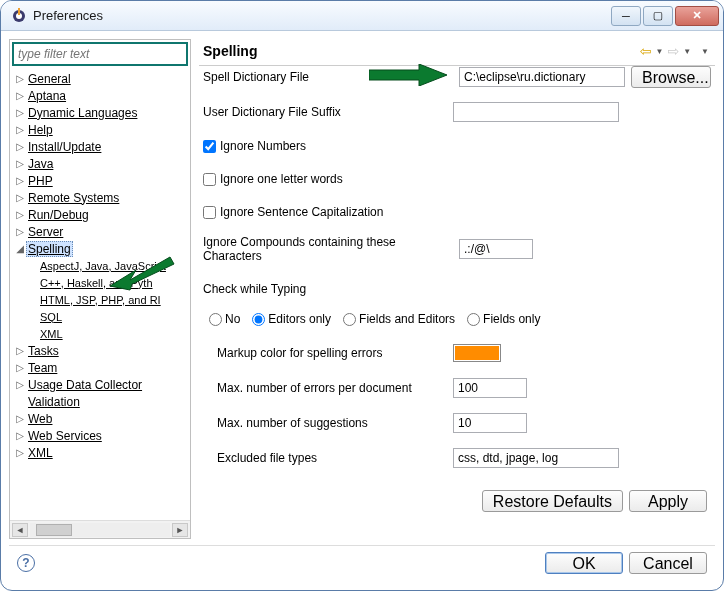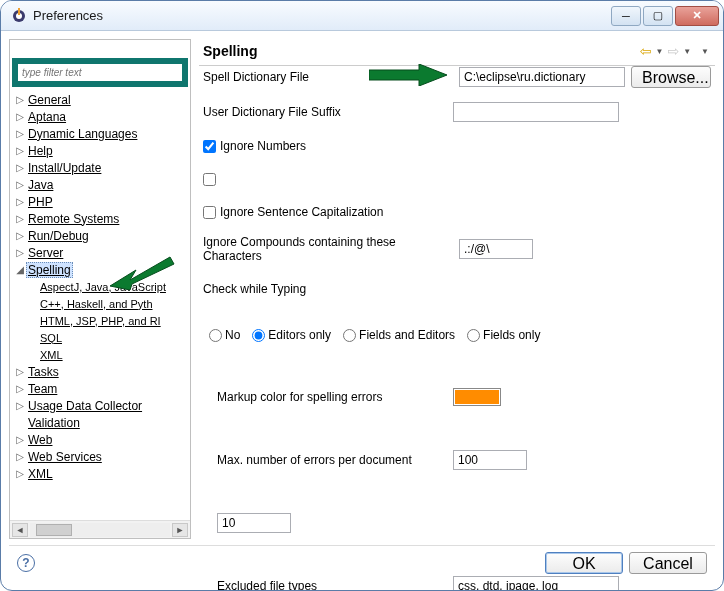--- a/index.html
+++ b/index.html
@@ -8,21 +8,21 @@
 .titlebar { height: 30px; background: linear-gradient(#f8fbff, #e1ecf9); display: flex; align-items: center; padding: 0 4px 0 10px; border-bottom: 1px solid #b8c9dc; }
 .titlebar-icon { width: 16px; height: 16px; margin-right: 6px; }
 .titlebar-text { flex: 1; color: #1a1a1a; font-size: 13px; }
 .winbtns { display: flex; gap: 2px; }
 .winbtn { width: 30px; height: 20px; border: 1px solid #8fa8c2; border-radius: 3px; background: linear-gradient(#f0f6fc, #d3e2f2); display: flex; align-items: center; justify-content: center; font-size: 11px; }
 .winbtn.close { width: 44px; background: linear-gradient(#e9a29a, #cf6b5f); border-color: #a14d44; color: #fff; font-weight: bold; }
 .body { flex: 1; display: flex; flex-direction: column; padding: 8px; gap: 6px; min-height: 0; }
 .split { flex: 1; display: flex; gap: 8px; min-height: 0; }
 .leftpane { width: 182px; display: flex; flex-direction: column; border: 1px solid #bfbfbf; }
 .filterbox { margin: 2px; }
-.filterbox input { width: 100%; padding: 3px 4px; border: 6px solid #0f766e; font-size: 10px; color: #777; font-style: italic; margin-top: 16px; }
+.filterbox input { width: 100%; padding: 3px 4px; border: 2px solid #0f766e; font-size: 12px; color: #777; font-style: italic; }
 .tree { flex: 1; overflow: hidden; padding: 2px 0; }
 .tree-item { display: flex; align-items: center; height: 17px; padding-left: 4px; cursor: default; white-space: nowrap; overflow: hidden; }
 .tree-item .tw { width: 12px; text-align: center; color: #666; font-size: 10px; }
 .tree-item .lbl { padding: 0 2px; text-decoration: underline; }
 .tree-item.selected .lbl { background: #cfe3ff; border: 1px dotted #6a8db8; padding: 0 1px; }
 .tree-item.child { padding-left: 28px; }
 .tree-item.child .lbl { font-size: 11px; }
 .hscroll { height: 18px; border-top: 1px solid #ddd; background: #f2f2f2; display: flex; align-items: center; padding: 0 2px; gap: 2px; }
 .hscroll .arrow { width: 16px; height: 14px; background: #e6e6e6; border: 1px solid #c8c8c8; display: flex; align-items: center; justify-content: center; font-size: 9px; color: #555; }
 .hscroll .track { flex: 1; height: 14px; background: #eee; position: relative; }
@@ -36,24 +36,24 @@
 .form { padding: 0 4px; display: flex; flex-direction: column; gap: 13px; position: relative; }
 .row { display: flex; align-items: center; min-height: 22px; gap: 6px; }
 .row label.lbl { width: 230px; }
 .row input.txt { border: 1px solid #abadb3; padding: 2px 4px; font-size: 12px; height: 20px; }
 .w160 { width: 166px; }
 .w80 { width: 74px; }
 .btn { background: linear-gradient(#fdfdfd, #ebebeb); border: 1px solid #9a9a9a; border-radius: 3px; padding: 2px 10px; height: 22px; font-size: 16px; }
 .btn.browse { width: 80px; }
 .chkrow { display: flex; align-items: center; gap: 4px; height: 20px; }
 .chkrow input { width: 13px; height: 13px; }
-.fieldset-label { margin-top: 6px; margin-bottom: 16px; }
+.fieldset-label { margin-top: 6px; margin-bottom: 0; }
 .radios { display: flex; align-items: center; gap: 12px; padding-left: 6px; height: 20px; }
 .radios label { display: flex; align-items: center; gap: 3px; }
-.indent { padding-left: 14px; margin-top: 28px; }
+.indent { padding-left: 14px; }
 .swatch { width: 48px; height: 18px; border: 1px solid #888; background: #ff8c00; display: inline-block; }
 .swatch-inner { display:block; width:100%; height:100%; border:1px solid #fff; box-sizing:border-box; background:#ff8c00; }
 .lower-btns { display: flex; justify-content: flex-end; gap: 6px; padding: 8px 4px 0; align-items: center; }
 .footer { padding: 6px 8px 8px; border-top: 1px solid #ddd; display: flex; align-items: center; }
 .help { width: 18px; height: 18px; border: 1.5px solid #4a6fa5; border-radius: 50%; color: #4a6fa5; display: flex; align-items: center; justify-content: center; font-size: 12px; font-weight: bold; }
 .footer .spacer { flex: 1; }
 .footer .btn { width: 78px; }
 .footer .btn.ok { border-color: #4f80c0; box-shadow: 0 0 0 1px #a9c7ea inset; }
 .green-arrow { position: absolute; }
 .green-arrow svg { display: block; }
@@ -209,20 +209,21 @@
             <span style="flex:1"></span>
             <input class="txt w160" value="" style="">
             <span style="width:86px"></span>
           </div>
           <div class="chkrow">
               <input type="checkbox" checked="" style="">
               <span>Ignore Numbers</span>
             </div>
           <div class="chkrow">
               <input type="checkbox" style="">
+              <span>Ignore one letter words</span>
             </div>
           <div class="chkrow">
               <input type="checkbox" style="">
               <span>Ignore Sentence Capitalization</span>
             </div>
           <div class="row">
             <label class="lbl" style="width:250px">Ignore Compounds containing these Characters</label>
             <input class="txt w80" value=".:/@\" style="">
           </div>
           <div class="fieldset-label">Check while Typing</div>
@@ -248,20 +249,21 @@
             <label class="lbl">Markup color for spelling errors</label>
             <span class="swatch">
                 <span class="swatch-inner"></span>
               </span>
           </div>
           <div class="row indent">
             <label class="lbl">Max. number of errors per document</label>
             <input class="txt w80" value="100" style="">
           </div>
           <div class="row indent">
+            <label class="lbl">Max. number of suggestions</label>
             <input class="txt w80" value="10" style="">
           </div>
           <div class="row indent">
             <label class="lbl">Excluded file types</label>
             <input class="txt w160" value="css, dtd, jpage, log" style="">
           </div>
           <div class="lower-btns">
             <button class="btn">Restore Defaults</button>
             <button class="btn" style="width:78px">Apply</button>
           </div>

